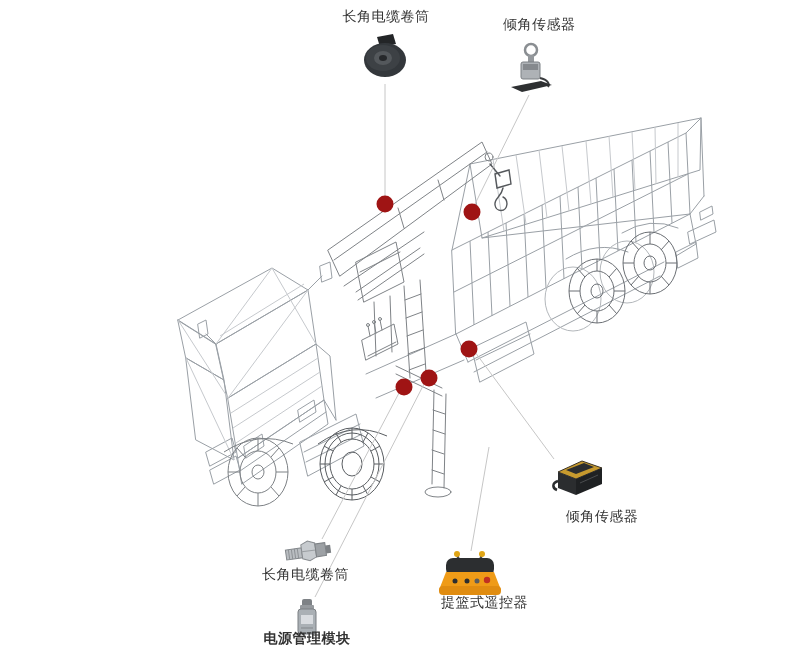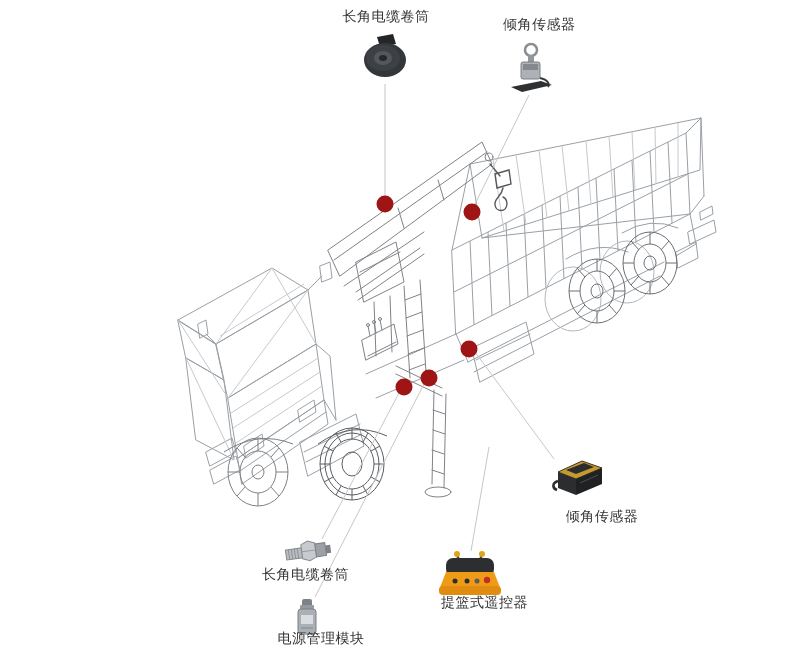--- a/index.html
+++ b/index.html
@@ -250,16 +250,16 @@
       <circle cx="30" cy="31" r="2.5" fill="#2c2e30"></circle>
       <circle cx="40" cy="31" r="2.5" fill="#5a5c5e"></circle>
       <circle cx="50" cy="30" r="3.2" fill="#c03022"></circle>
     </svg>
   </div>
 
   <div class="label" style="left:340px; top:8px;   width:92px;">长角电缆卷筒</div>
   <div class="label" style="left:503px; top:16px;  width:60px;">倾角传感器</div>
   <div class="label" style="left:564px; top:508px; width:76px;">倾角传感器</div>
   <div class="label" style="left:262px; top:566px; width:76px;">长角电缆卷筒</div>
-  <div class="label" style="left:276px; top:630px; width:90px;">电源管理模块</div>
+  <div class="label" style="left:262px; top:630px; width:90px;font-weight:bold;">电源管理模块</div>
   <div class="label" style="left:428px; top:594px; width:86px;margin-left:13px;">提篮式遥控器</div>
 
 </div>
 
 </body></html>

